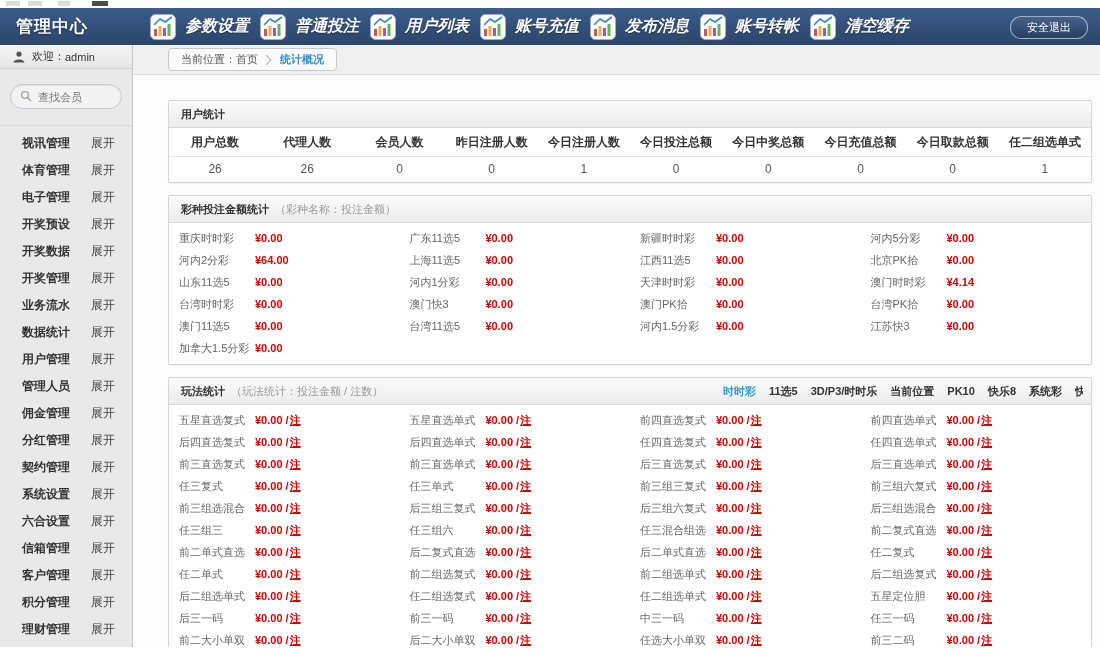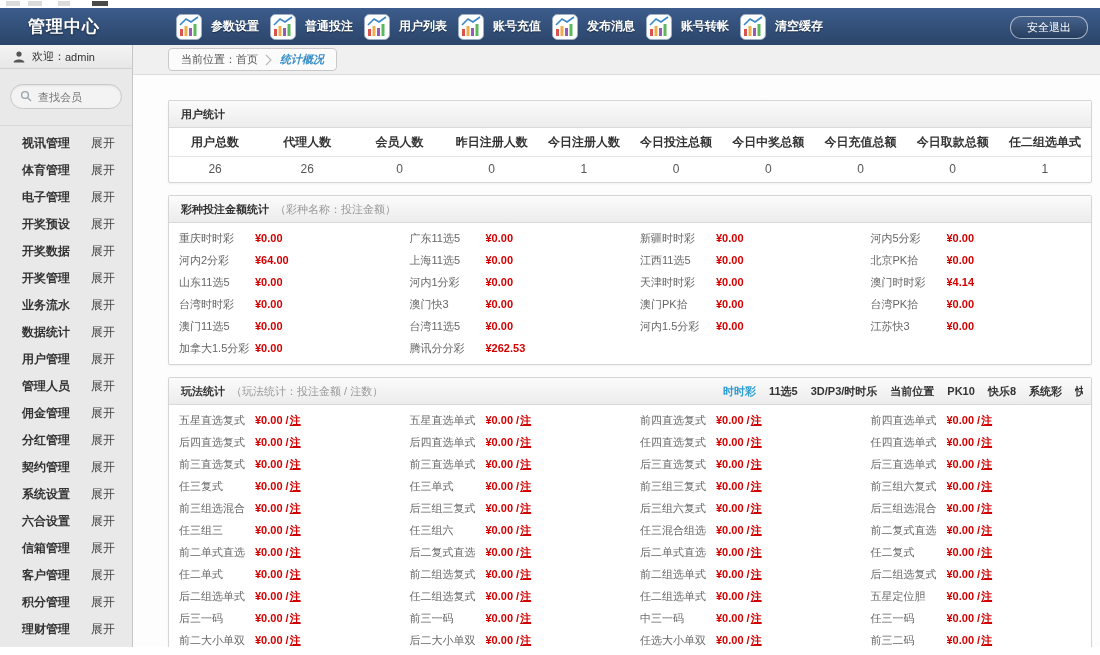--- a/index.html
+++ b/index.html
@@ -7,44 +7,44 @@
   .app { position:relative; width:1100px; height:655px; overflow:hidden; background:#fff; }
 
   .top-strip { height:8px; background:#fff; position:relative; }
   .artifact { position:absolute; top:1px; height:5px; background:#dcdcdc; }
   .artifact.a1 { left:6px; width:14px; }
   .artifact.a2 { left:28px; width:14px; }
   .artifact.a3 { left:58px; width:12px; }
   .artifact.dark { left:92px; width:16px; background:#4a4a4a; }
 
   .navbar { height:37px; background:linear-gradient(#3c5c8c,#2b4569); display:flex; align-items:center; position:relative; }
-  .logo { width:176px; padding-left:28px; color:#fff; font-size:17px; font-weight:bold; letter-spacing:1px; text-shadow:0 1px 2px rgba(0,0,0,.5); }
+  .logo { width:150px; padding-left:16px; color:#fff; font-size:17px; font-weight:bold; letter-spacing:1px; text-shadow:0 1px 2px rgba(0,0,0,.5); }
   .nav-items { display:flex; align-items:center; flex:1; }
   .nav-item { display:flex; align-items:center; margin-right:11px; cursor:pointer; }
   .nav-icon { width:26px; height:26px; margin-right:9px; flex-shrink:0; }
-  .nav-label { color:#fff; font-size:12px; font-weight:bold; text-shadow:0 1px 1px rgba(0,0,0,.45); white-space:nowrap; }
+  .nav-label { color:#fff; font-size:16px; font-weight:bold; text-shadow:0 1px 1px rgba(0,0,0,.45); white-space:nowrap;font-style:italic; }
   .logout-btn { position:absolute; right:12px; top:8px; color:#fff; font-size:11px; text-decoration:none; border:1px solid rgba(255,255,255,.55); border-radius:11px; padding:3px 16px; background:linear-gradient(rgba(255,255,255,.07),rgba(0,0,0,.14)); cursor:pointer; }
 
   .main-row { display:flex; height:602px; }
   .sidebar { width:133px; background:#e9e9e9; border-right:1px solid #c6c6c6; overflow:hidden; flex-shrink:0; }
   .welcome { height:24px; display:flex; align-items:center; padding-left:13px; background:linear-gradient(#f4f4f4,#e7e7e7); border-bottom:1px solid #d2d2d2; font-size:11px; color:#333; }
   .welcome .uicon { margin-right:7px; display:inline-flex; }
   .search-wrap { padding:15px 10px 16px 10px; border-bottom:1px solid #d8d8d8; }
   .search-box { display:flex; align-items:center; background:#f3f3f3; border:1px solid #c9c9c9; border-radius:13px; height:25px; padding:0 9px; box-shadow:inset 0 1px 2px rgba(0,0,0,.08); }
   .search-box input { border:0; background:transparent; outline:none; width:78px; font-size:11px; color:#666; margin-left:6px; }
   .side-menu { padding-top:4px; }
   .side-item { height:27px; display:flex; align-items:center; justify-content:space-between; padding:0 17px 0 22px; font-size:12px; color:#333; cursor:pointer; }
   .side-item .name { font-weight:bold; }
   .side-item .expand { color:#444; }
 
   .content { flex:1; background:#fdfdfd; overflow:hidden; }
   .breadcrumb-bar { height:30px; background:#f0f0f0; border-bottom:1px solid #ddd; display:flex; align-items:center; padding-left:35px; }
   .crumb-box { display:flex; align-items:center; background:#fbfbfb; border:1px solid #c9c9c9; border-radius:4px; padding:3px 12px; font-size:11px; color:#555;justify-content:space-between; }
   .crumb-sep { margin:0 7px; display:inline-flex; }
-  .crumb-cur { color:#3a8fc8; font-weight:bold; cursor:pointer;font-style:italic; }
+  .crumb-cur { color:#3a8fc8; font-weight:bold; cursor:pointer; }
   .crumb-home { cursor:pointer; }
 
   .panels { padding:25px 8px 0 35px; }
   .panel { border:1px solid #d5d5d5; border-radius:2px; background:#fff; margin-bottom:12px; box-shadow:0 1px 2px rgba(0,0,0,.05); }
   .panel-head { height:27px; line-height:26px; background:linear-gradient(#fbfbfb,#ececec); border-bottom:1px solid #d9d9d9; padding:0 12px; font-size:11px; color:#333; position:relative; border-radius:2px 2px 0 0; }
   .panel-title { font-weight:bold; }
   .panel-sub { color:#999; margin-left:3px; }
 
   .stats-grid { display:grid; grid-template-columns:repeat(10,1fr); }
   .stats-grid .cell { text-align:center; font-size:12px; white-space:nowrap; }
@@ -457,24 +457,20 @@
               <div class="pair-cell">
                 <span class="pair-name">江苏快3</span>
                 <span class="pair-amt">¥0.00</span>
               </div>
 
               <div class="pair-cell">
                 <span class="pair-name">加拿大1.5分彩</span>
                 <span class="pair-amt">¥0.00</span>
               </div>
 
-              <div class="pair-cell">
-                <span class="pair-name">腾讯分分彩</span>
-                <span class="pair-amt">¥262.53</span>
-              </div>
 
           </div>
         </div>
 
         <div class="panel">
           <div class="panel-head">
             <span class="panel-title">玩法统计</span>
             <span class="panel-sub">（玩法统计：投注金额 / 注数）</span>
             <span class="tabs">
               <span class="tab active">时时彩</span><span class="tab">11选5</span><span class="tab">3D/P3/时时乐</span><span class="tab">当前位置</span><span class="tab">PK10</span><span class="tab">快乐8</span><span class="tab">系统彩</span><span class="tab partial">快3</span>

